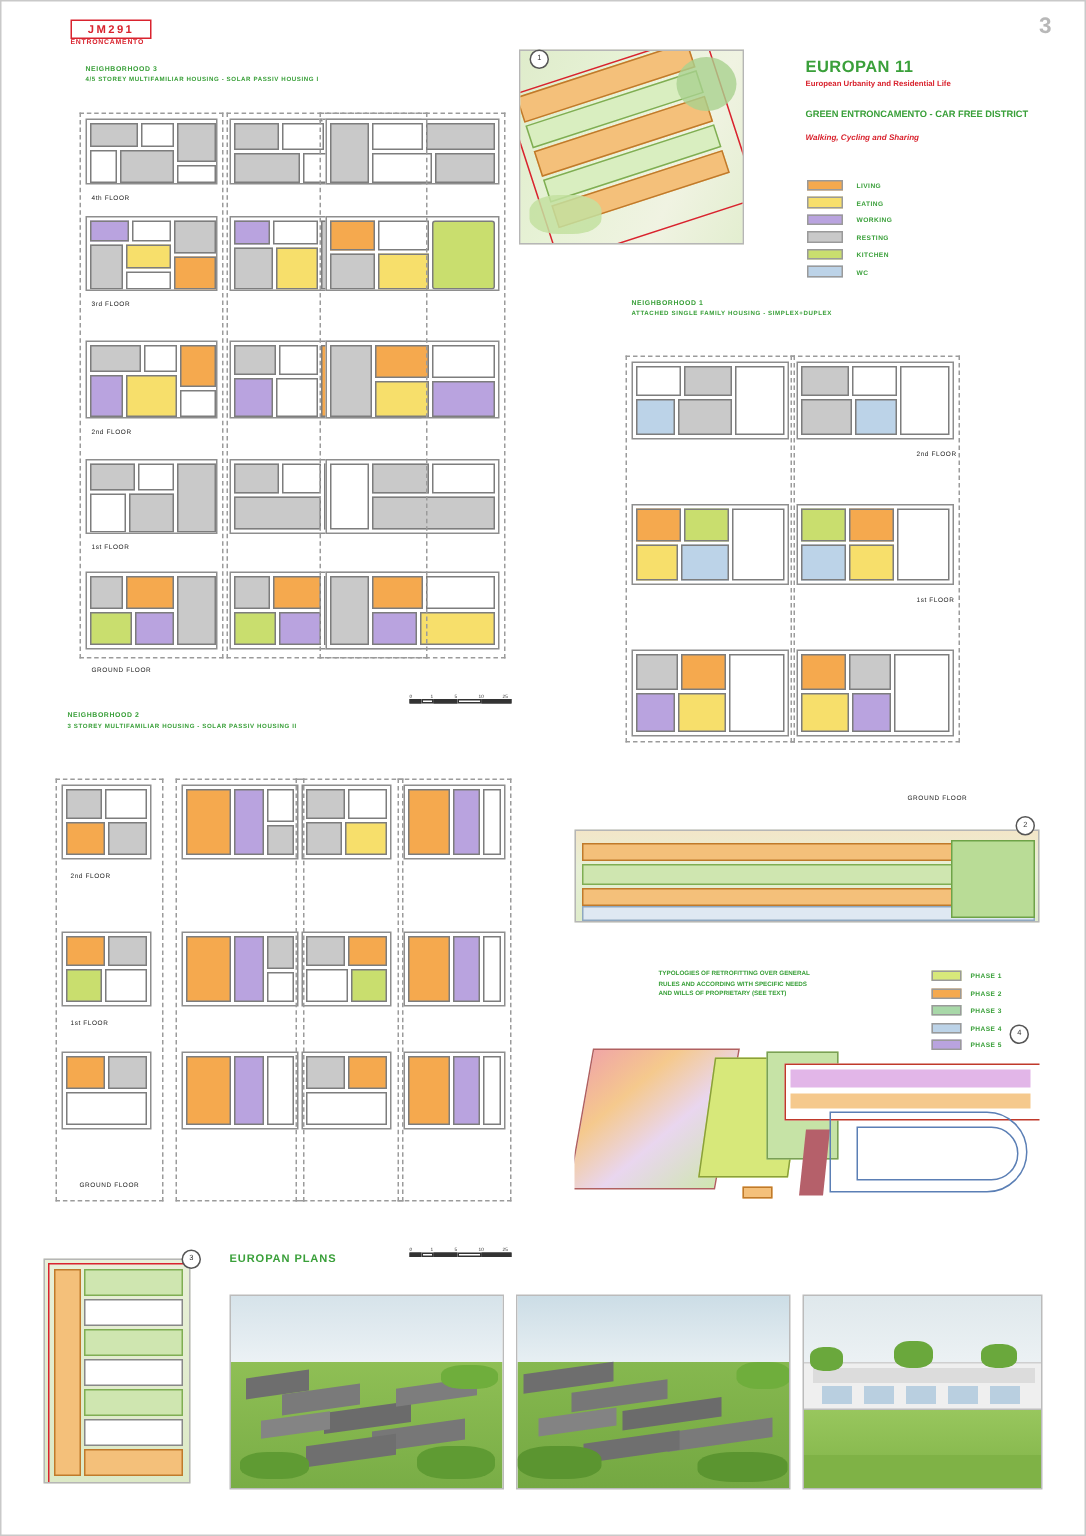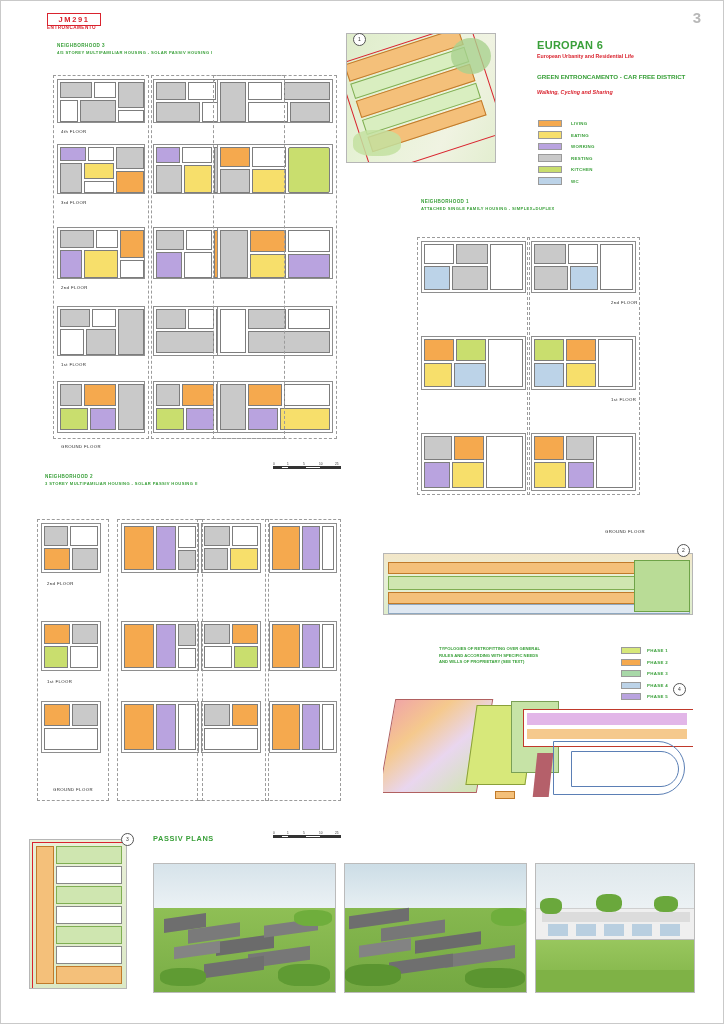--- a/index.html
+++ b/index.html
@@ -236,21 +236,21 @@
 </style>
 </head>
 <body>
 
 <div class="board">
 
   <div class="code-box">JM291</div>
   <div class="code-sub">ENTRONCAMENTO</div>
   <div class="sheet-no">3</div>
 
-  <div id="europan-title">EUROPAN 6</div>
+  <div id="europan-title">EUROPAN 11</div>
   <div id="europan-sub">European Urbanity and Residential Life</div>
   <div id="district-title">GREEN ENTRONCAMENTO - CAR FREE DISTRICT</div>
   <div id="district-sub">Walking, Cycling and Sharing</div>
 
   <div class="legend">
     <div class="legend-row">
       <div class="legend-sw" style="background:#f5a94e"></div>
       <div class="legend-lb">LIVING</div>
     </div>
     <div class="legend-row">
@@ -283,21 +283,21 @@
   <div class="sec-title" style="left:420px; top:198px;">
     <div class="t-green tiny">NEIGHBORHOOD 1</div>
     <div class="t-green xtiny">ATTACHED SINGLE FAMILY HOUSING - SIMPLEX+DUPLEX</div>
   </div>
 
   <div class="sec-title" style="left:44px; top:473px;">
     <div class="t-green tiny">NEIGHBORHOOD 2</div>
     <div class="t-green xtiny">3 STOREY MULTIFAMILIAR HOUSING - SOLAR PASSIV HOUSING II</div>
   </div>
 
-  <div id="housing-plans-title">PASSIV PLANS</div>
+  <div id="housing-plans-title">EUROPAN PLANS</div>
 
   <div class="plan" style="left:56px; top:78px; width:88px; height:44px;">
     <div class="rm" style="left:2px;top:2px;width:32px;height:16px;background:#c9c9c9;border:0.4px solid #7d7d7d;"></div>
     <div class="rm" style="left:36px;top:2px;width:22px;height:16px;background:#ffffff;border:0.4px solid #7d7d7d;"></div>
     <div class="rm" style="left:60px;top:2px;width:26px;height:26px;background:#c9c9c9;border:0.4px solid #7d7d7d;"></div>
     <div class="rm" style="left:2px;top:20px;width:18px;height:22px;background:#ffffff;border:0.4px solid #7d7d7d;"></div>
     <div class="rm" style="left:22px;top:20px;width:36px;height:22px;background:#c9c9c9;border:0.4px solid #7d7d7d;"></div>
     <div class="rm" style="left:60px;top:30px;width:26px;height:12px;background:#ffffff;border:0.4px solid #7d7d7d;"></div>
   </div>
   <div class="plan" style="left:152px; top:78px; width:128px; height:44px;">

